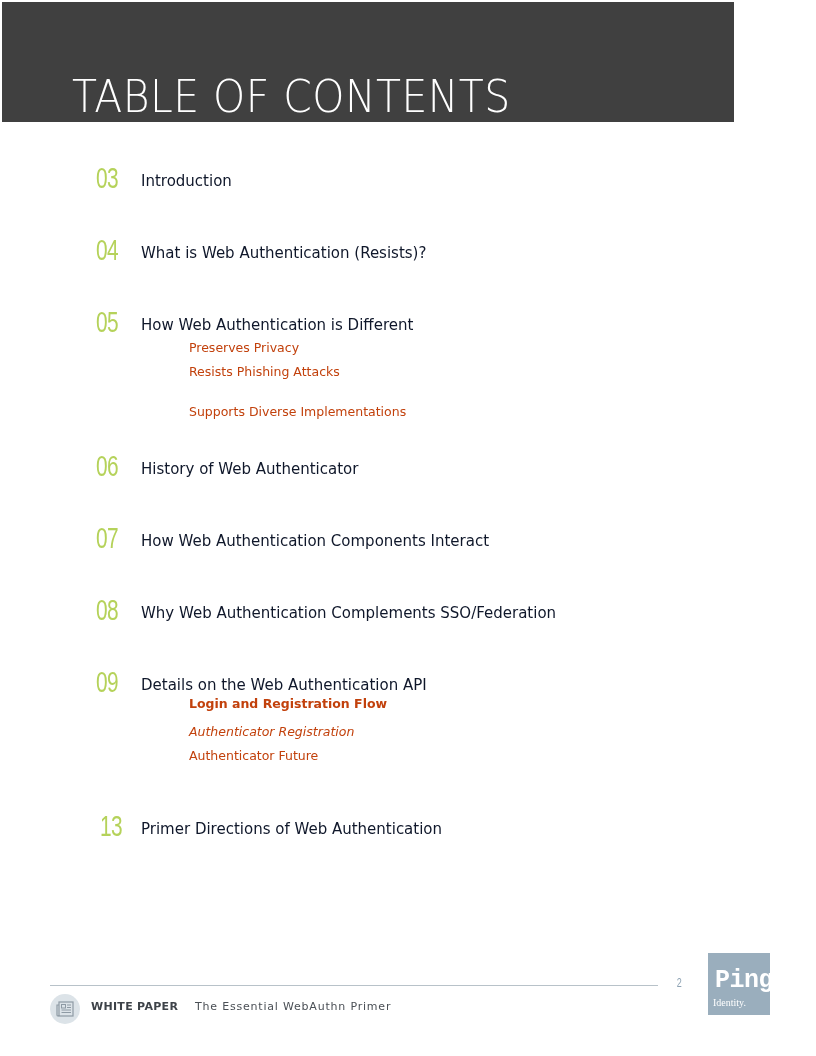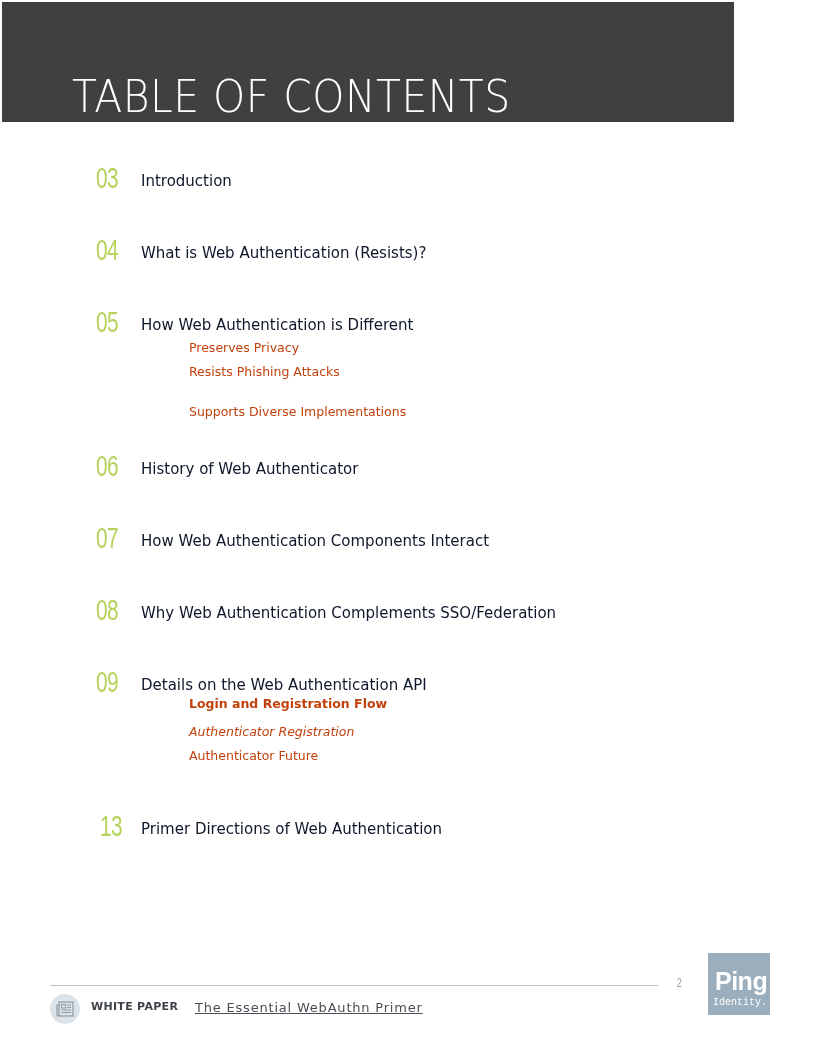--- a/index.html
+++ b/index.html
@@ -6,25 +6,25 @@
   body { width: 816px; height: 1056px; position: relative; overflow: hidden; font-family: "DejaVu Sans", sans-serif; }
   .header { position: absolute; left: 2px; top: 2px; width: 732px; height: 120px; background: #404040; }
   .header-title { position: absolute; left: 70px; top: 70px; font-family: "DejaVu Sans", sans-serif; font-weight: 200; font-size: 44px; letter-spacing: 0.5px; color: #ffffff; line-height: 50px; transform: scaleX(0.93); transform-origin: left; }
   .toc-entry { position: absolute; left: 0; width: 816px; }
   .toc-num { position: absolute; left: 96px; width: 30px; font-family: "Liberation Sans Narrow","Liberation Sans", sans-serif; font-size: 29px; color: #b5d25a; transform: scaleX(0.72); transform-origin: left; line-height: 30px; letter-spacing: -1px; }
   .toc-title { position: absolute; left: 141px; top: 8px; font-family: "DejaVu Sans", sans-serif; font-size: 15px; color: #0f172a; white-space: nowrap; line-height: 20px; }
   .toc-sub { position: absolute; left: 189px; font-family: "DejaVu Sans", sans-serif; font-size: 12.5px; color: #c2410c; white-space: nowrap; line-height: 18px; }
   .footer-line { position: absolute; left: 50px; top: 985px; width: 608px; height: 1px; background: #b8c2c9; }
   .page-num { position: absolute; left: 676px; top: 976px; font-size: 12px; color: #8da2b3; font-family: "Liberation Sans", sans-serif; transform: scaleX(0.75); }
   .logo { position: absolute; left: 708px; top: 953px; width: 62px; height: 62px; background: #9aaebd; }
-  .logo-ping { position: absolute; left: 7px; top: 15px; font-family: Liberation Sans, sans-serif; font-weight: bold; font-size: 25px; color: #ffffff; letter-spacing: -0.5px; line-height: 26px; }
-  .logo-identity { position: absolute; left: 5px; top: 44px; font-family: Liberation Mono, monospace; font-size: 10px; color: #ffffff; line-height: 12px; }
+  .logo-ping { position: absolute; left: 7px; top: 15px; font-family: Liberation Mono, monospace; font-weight: bold; font-size: 25px; color: #ffffff; letter-spacing: -0.5px; line-height: 26px; }
+  .logo-identity { position: absolute; left: 5px; top: 44px; font-family: Liberation Serif, serif; font-size: 10px; color: #ffffff; line-height: 12px; }
   .footer-icon { position: absolute; left: 50px; top: 994px; width: 30px; height: 30px; border-radius: 50%; background: #dce3e8; display: flex; align-items: center; justify-content: center; }
   .footer-label { position: absolute; left: 91px; top: 1000px; font-family: "DejaVu Sans", sans-serif; font-size: 11px; font-weight: bold; color: #3e4349; letter-spacing: 0.3px; }
-  .footer-doc { position: absolute; left: 195px; top: 1000px; font-family: "DejaVu Sans", sans-serif; font-size: 13px; color: #4a4f55; letter-spacing: 0.8px; text-decoration: underline; }
+  .footer-doc { position: absolute; left: 195px; top: 1000px; font-family: "DejaVu Sans", sans-serif; font-size: 11px; color: #4a4f55; letter-spacing: 0.8px; }
 </style>
 </head>
 <body>
 
 <div class="header">
   <div class="header-title">TABLE OF CONTENTS</div>
 </div>
 
 <div>
   <div class="toc-entry" style="top:163px;">

